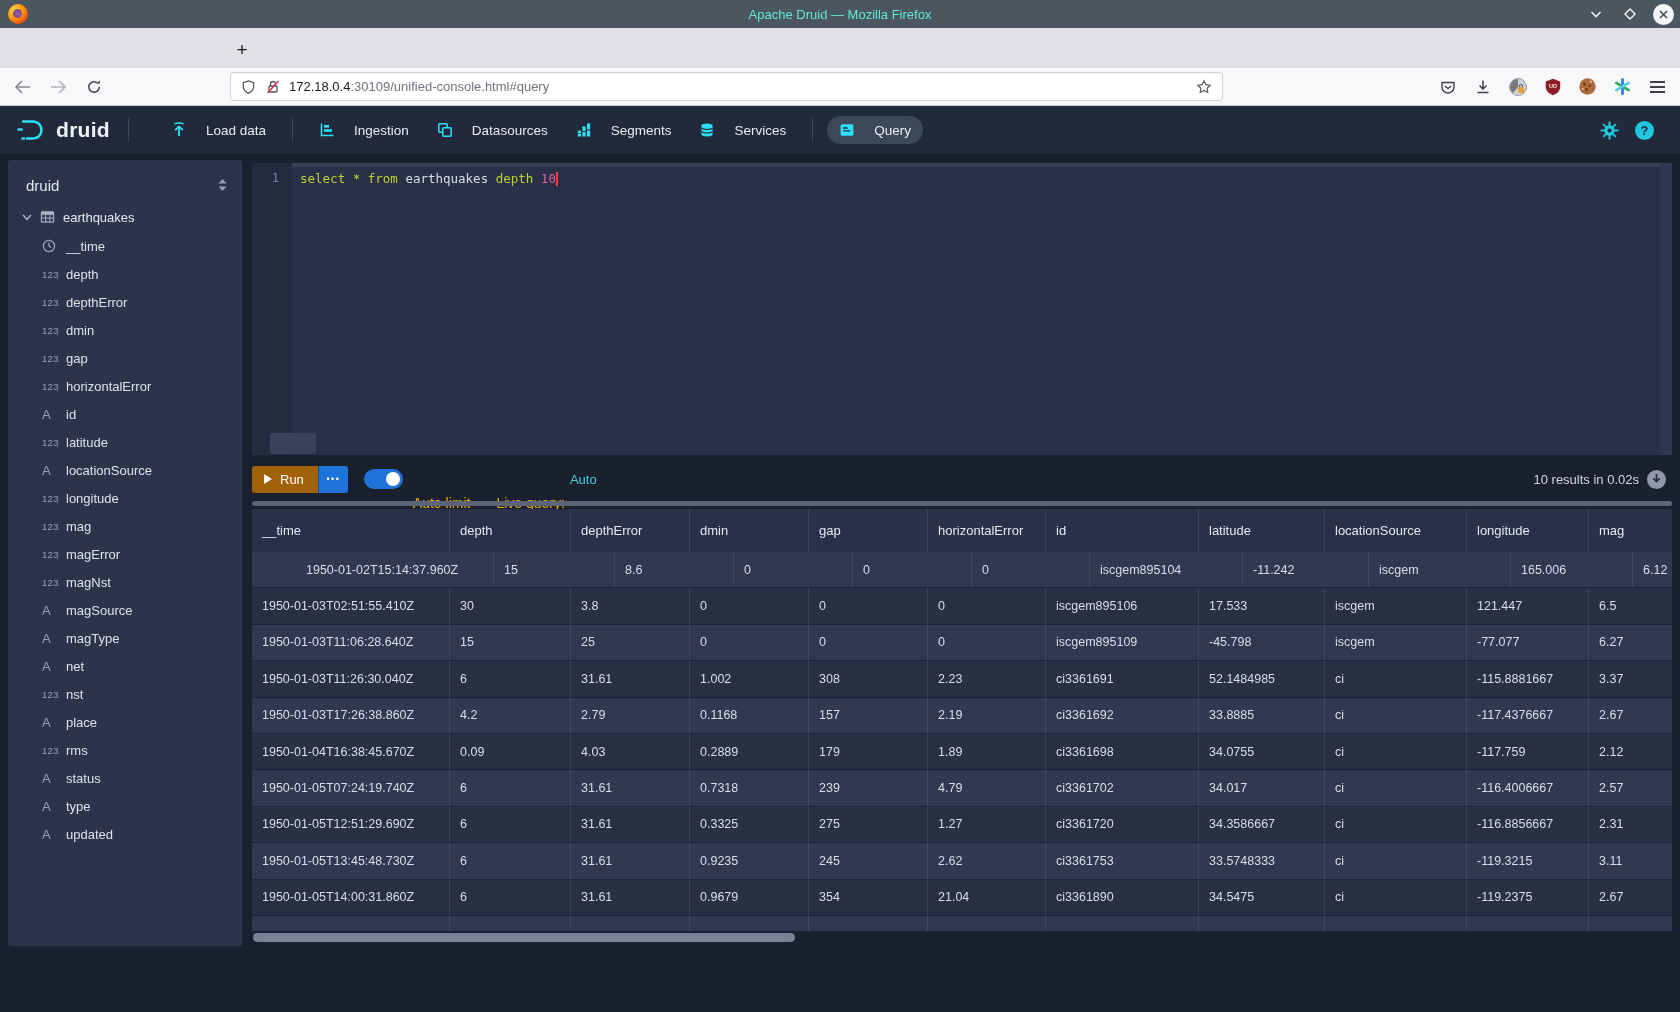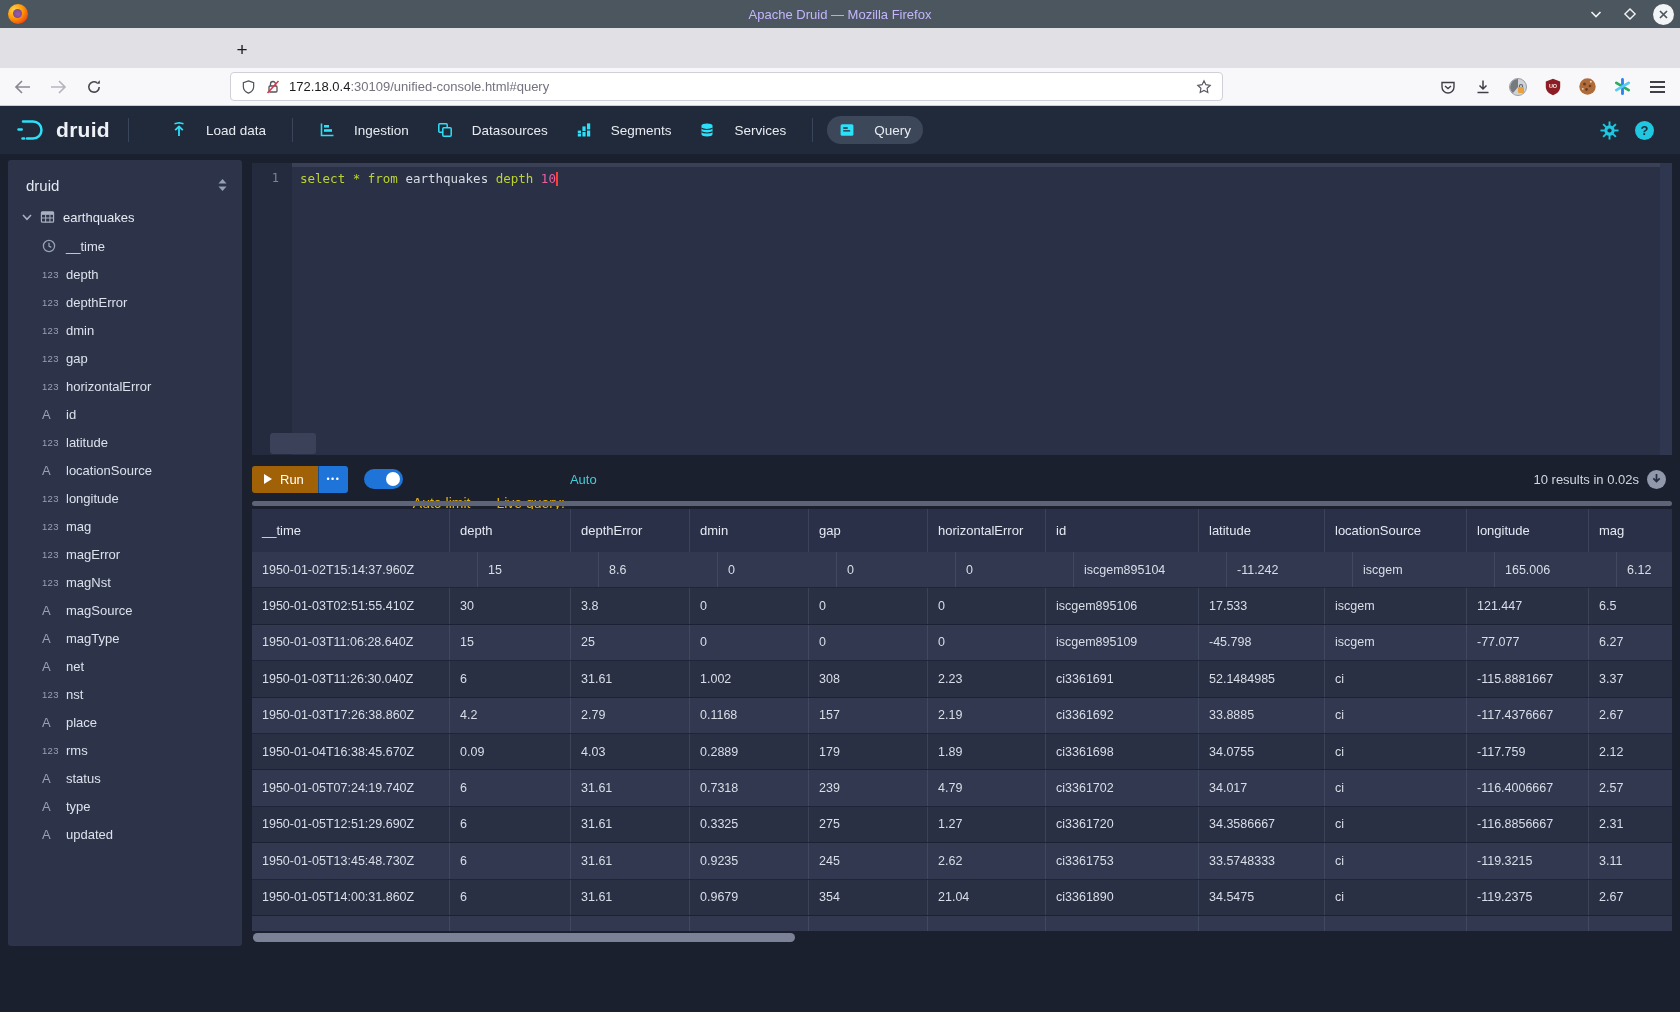--- a/index.html
+++ b/index.html
@@ -5,21 +5,21 @@
   html,body{margin:0;padding:0;background:#10131d;}
   .screen{position:relative;width:1680px;height:1012px;overflow:hidden;background:#1b202e;
     font-family:"Liberation Sans",sans-serif;-webkit-font-smoothing:antialiased;}
   
   .titlebar{position:absolute;left:0;top:0;width:1680px;height:28px;background:#4b565f;
     display:flex;align-items:center;}
   .ff-logo{position:absolute;left:8px;top:4px;width:20px;height:20px;border-radius:50%;
     background:radial-gradient(circle at 32% 30%,#ffd54a 0%,#ff9500 45%,#e8391d 85%);}
   .ff-logo::after{content:"";position:absolute;left:5px;top:5px;width:9px;height:9px;border-radius:50%;
     background:radial-gradient(circle at 60% 60%,#7542e5,#3f1d8f);opacity:.75;}
-  .win-title{width:100%;text-align:center;color:#c4b5fd;font-size:13px;}
+  .win-title{width:100%;text-align:center;color:#5eead4;font-size:13px;}
   .win-controls{position:absolute;right:6px;top:0;height:28px;display:flex;align-items:center;gap:12px;}
   .win-btn{width:22px;height:22px;display:flex;align-items:center;justify-content:center;}
   .close-circle{width:21px;height:21px;border-radius:50%;background:#f2f4f5;display:flex;align-items:center;justify-content:center;}
   
   .tabbar{position:absolute;left:0;top:28px;width:1680px;height:40px;background:#e0e0e5;}
   .tab{position:absolute;left:6px;top:5px;width:208px;height:35px;background:#f9f9fb;border-radius:5px 5px 0 0;
     box-shadow:0 0 3px rgba(0,0,0,.25);display:flex;align-items:center;padding:0 8px;box-sizing:border-box;}
   .tab-title{flex:1;font-size:13px;color:#1c1b22;margin-left:8px;white-space:nowrap;overflow:hidden;}
   .tab-close{color:#5b5b66;font-size:15px;line-height:15px;padding:0 2px;}
   .newtab{position:absolute;left:228px;top:8px;width:28px;height:28px;display:flex;align-items:center;justify-content:center;
@@ -477,21 +477,21 @@
           <div class="th" style="width: 119px;">gap</div>
           <div class="th" style="width: 118px;">horizontalError</div>
           <div class="th" style="width: 153px;">id</div>
           <div class="th" style="width: 126px;">latitude</div>
           <div class="th" style="width: 142px;">locationSource</div>
           <div class="th" style="width: 122px;">longitude</div>
           <div class="th" style="width: 120px;">mag</div>
         </div>
       <div>
           <div class="tr odd">
-            <div class="td" style="width: 226px;">1950-01-02T15:14:37.960Z</div>
+            <div class="td" style="width: 198px; margin-left: 44px;">1950-01-02T15:14:37.960Z</div>
             <div class="td" style="width: 121px;">15</div>
             <div class="td" style="width: 119px;">8.6</div>
             <div class="td" style="width: 119px;">0</div>
             <div class="td" style="width: 119px;">0</div>
             <div class="td" style="width: 118px;">0</div>
             <div class="td" style="width: 153px;">iscgem895104</div>
             <div class="td" style="width: 126px;">-11.242</div>
             <div class="td" style="width: 142px;">iscgem</div>
             <div class="td" style="width: 122px;">165.006</div>
             <div class="td" style="width: 120px;">6.12</div>

